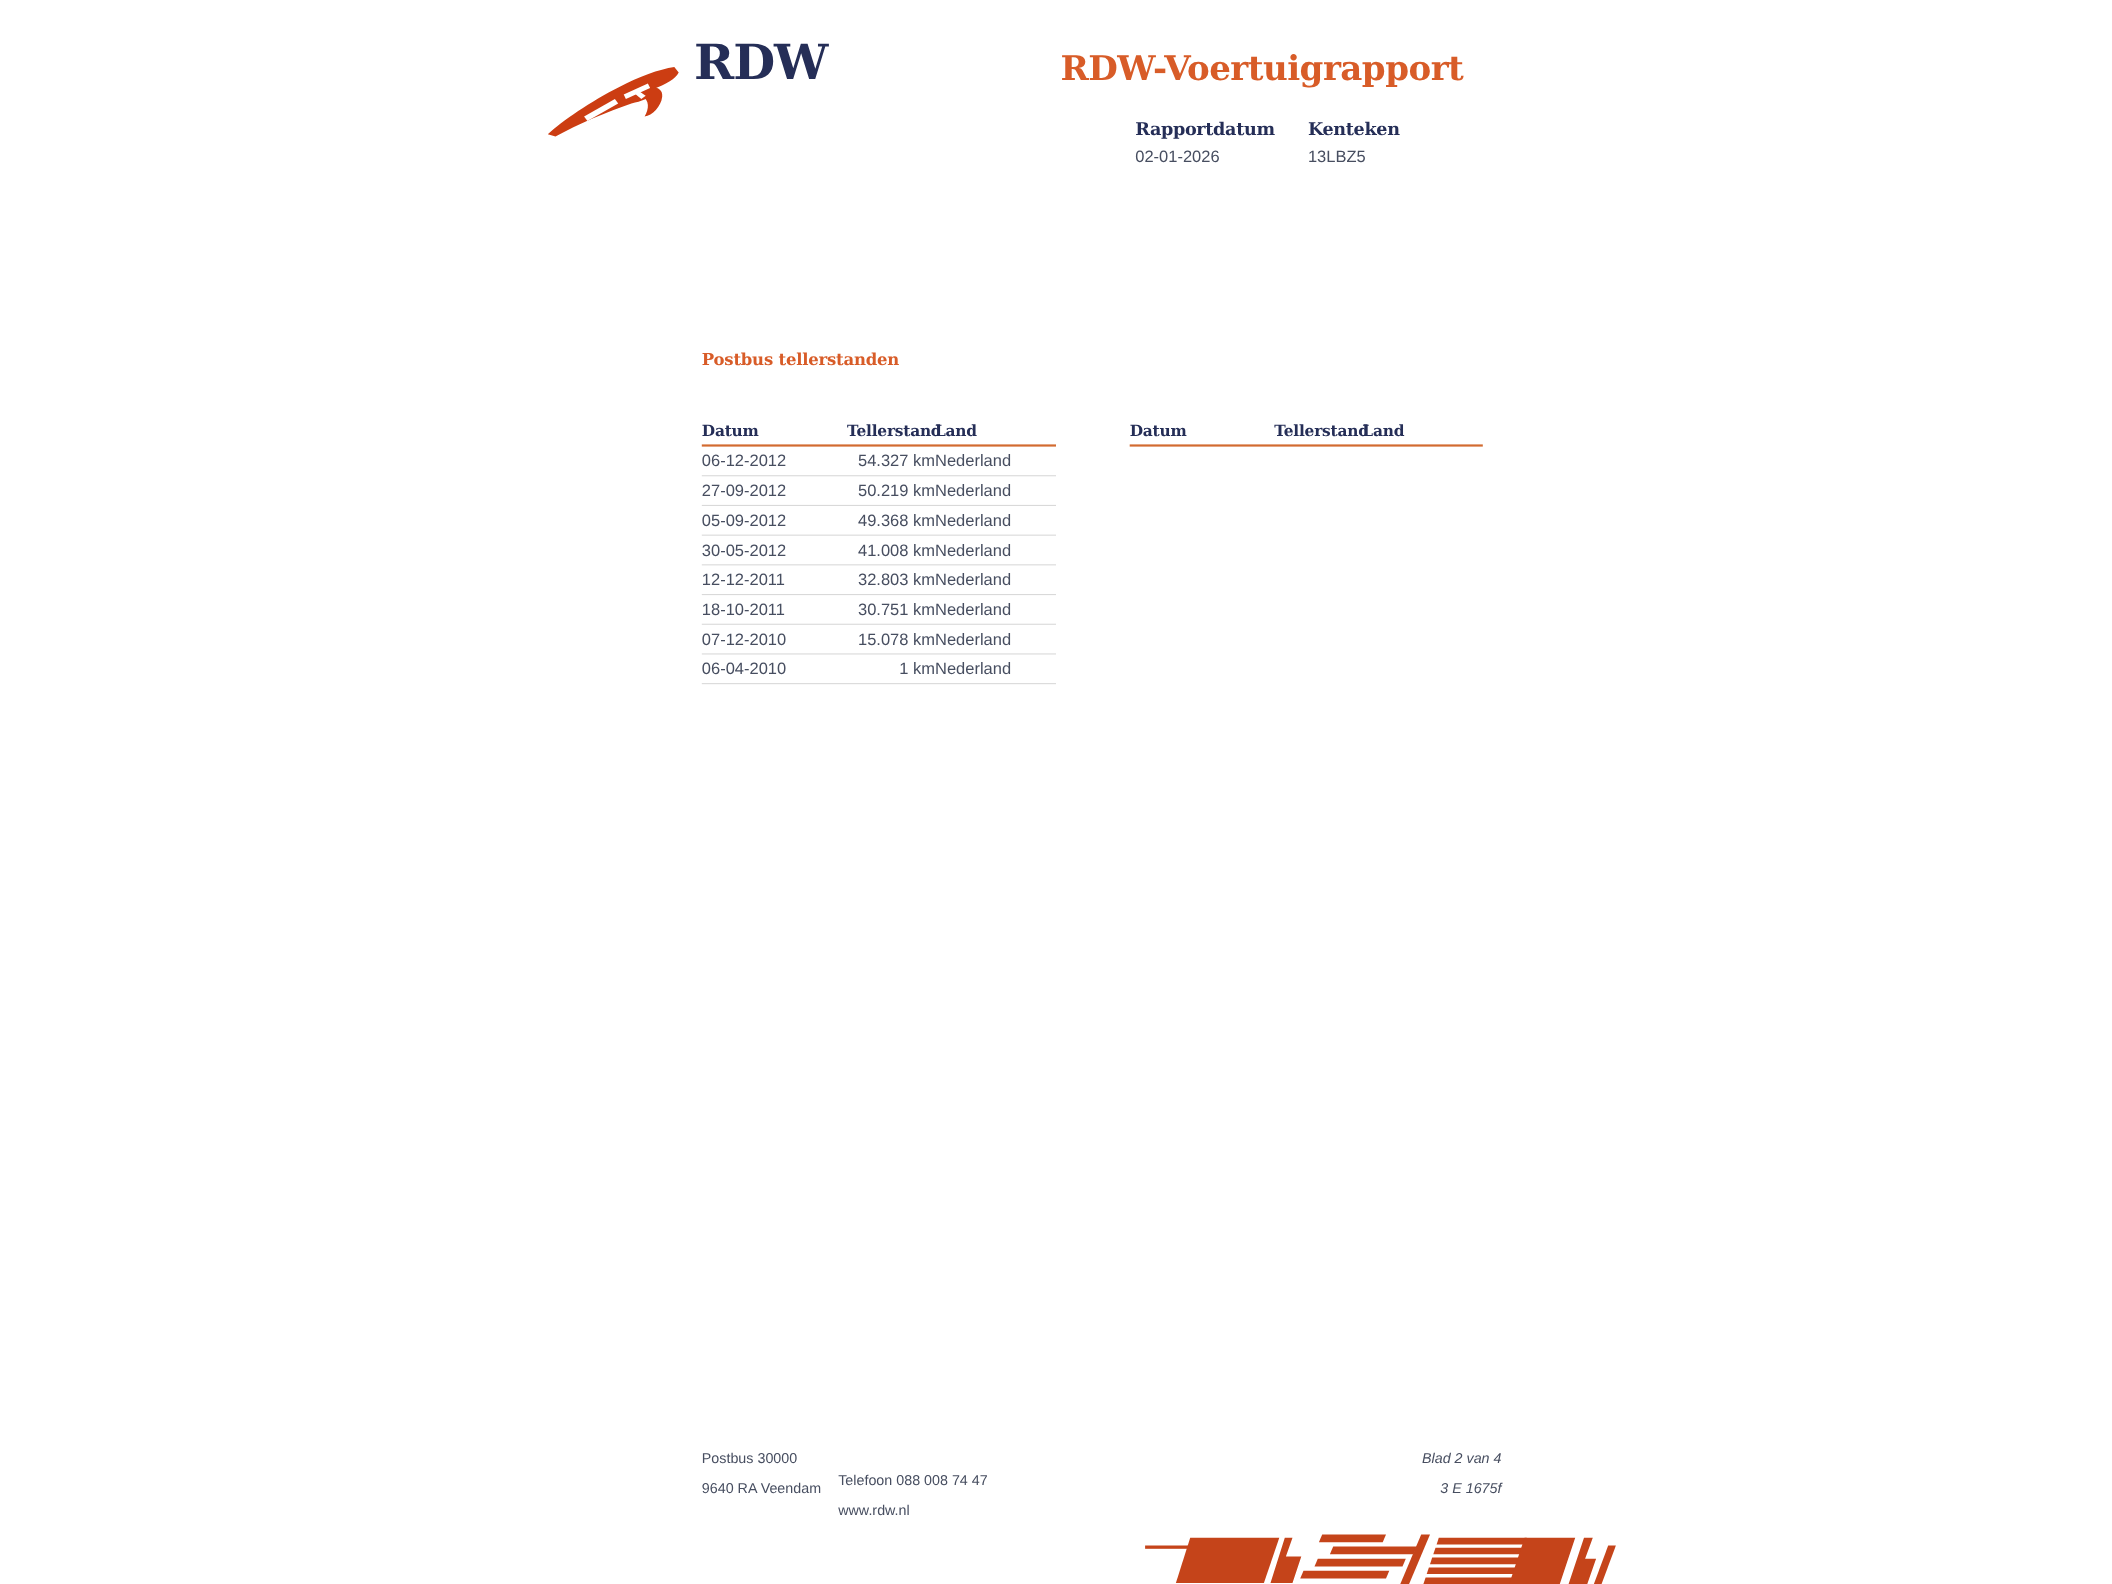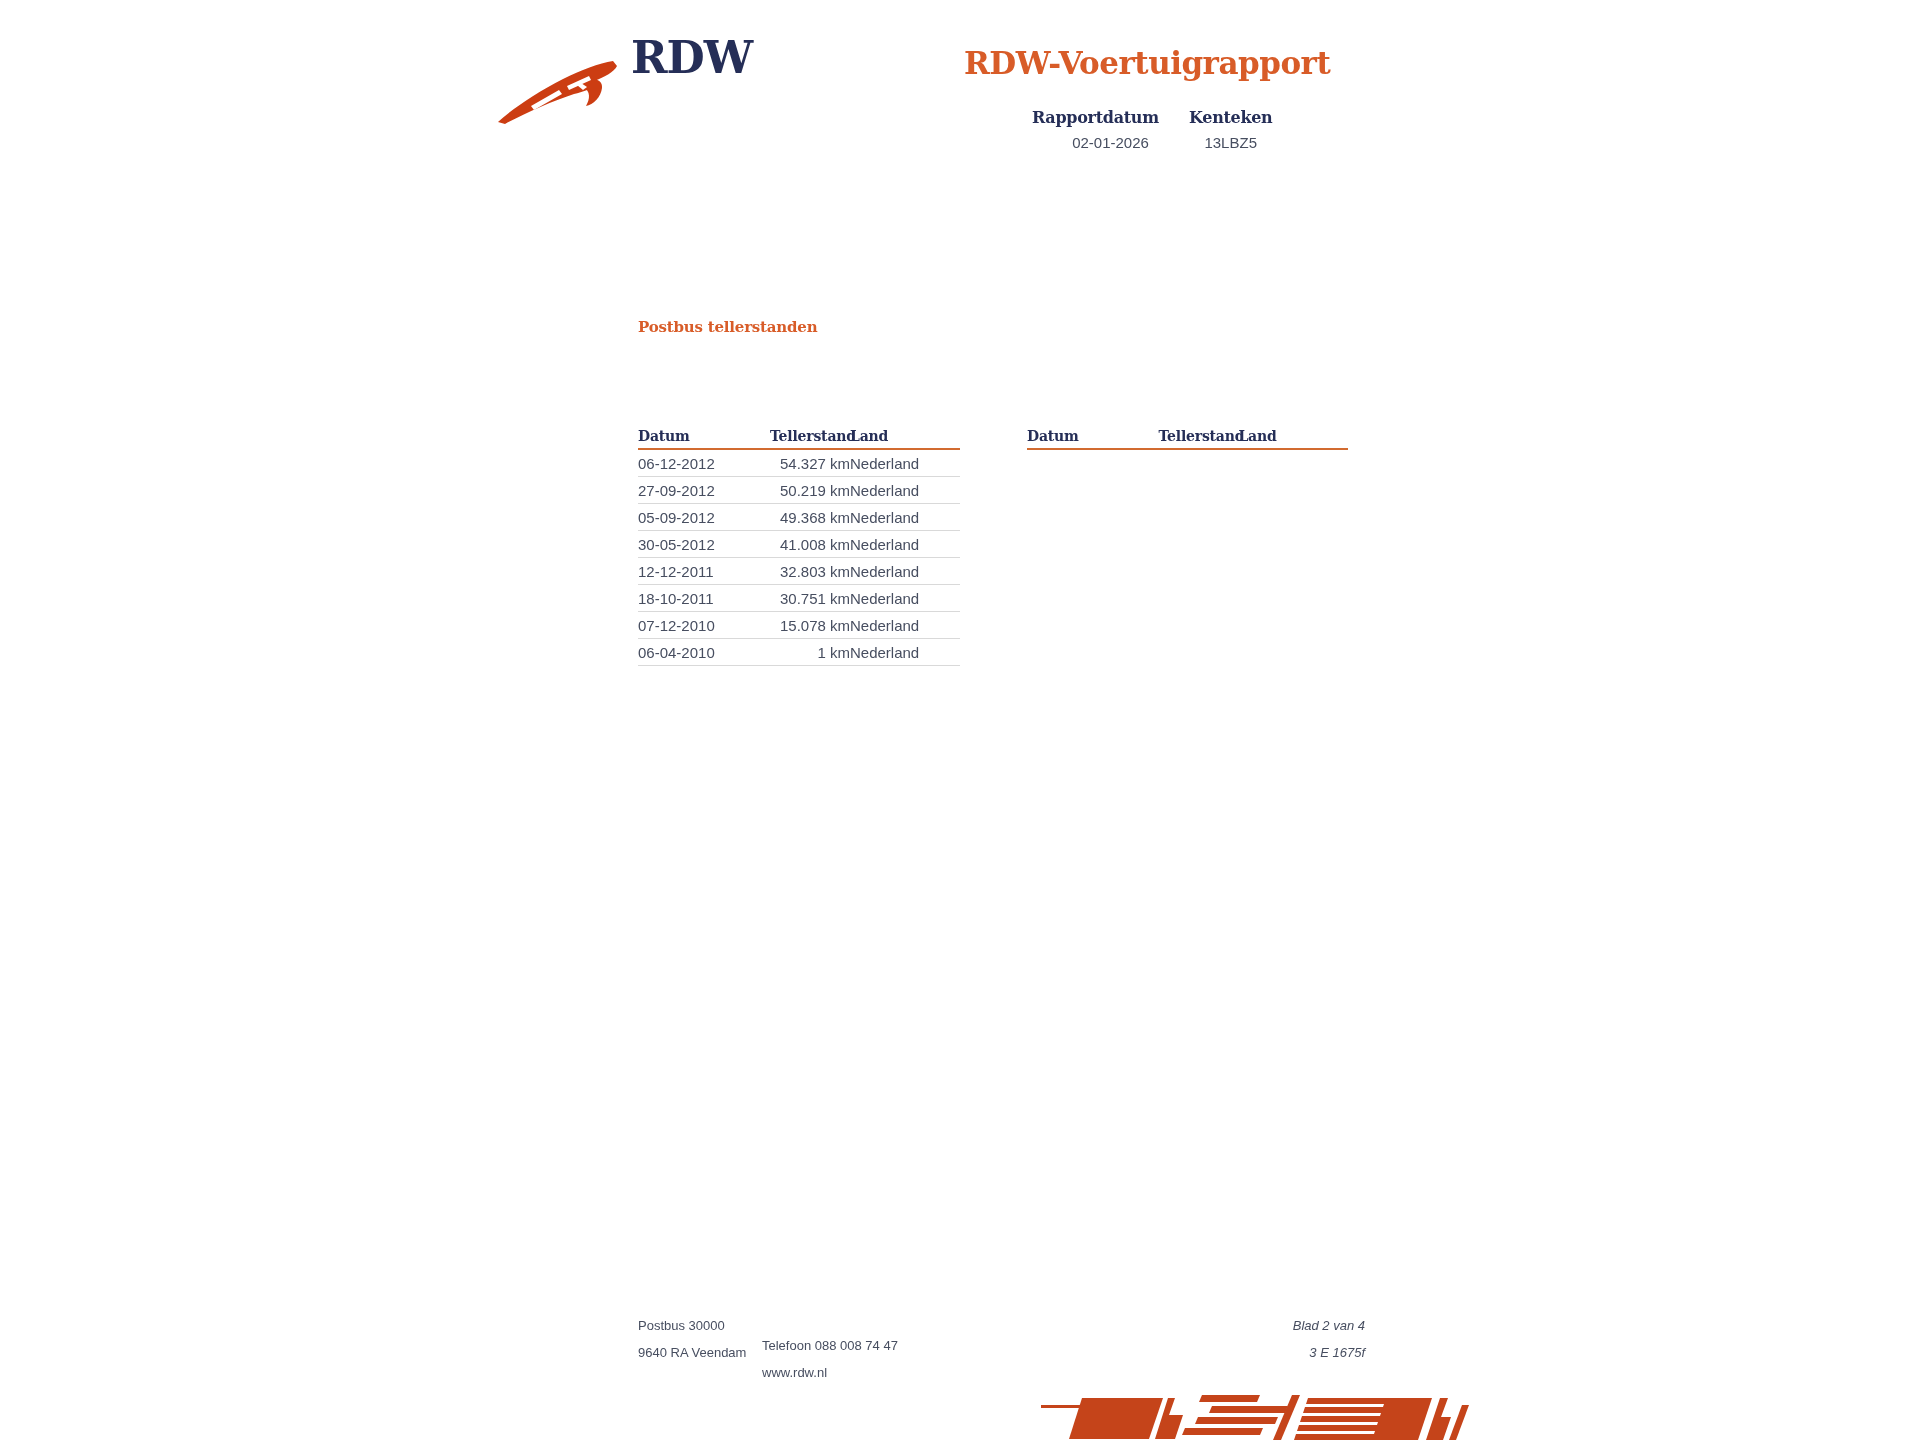--- a/index.html
+++ b/index.html
@@ -36,38 +36,38 @@
     font-size:31px;font-weight:bold;letter-spacing:-0.5px;
     color:var(--orange);line-height:1.15;
   }
   .meta{left:1032px;top:108px;display:flex;}
   .meta-col{width:157px;}
   .meta-col.kenteken{width:auto;}
   .meta-label{
     font-size:16px;font-weight:bold;letter-spacing:-0.3px;
     color:var(--navy);
   }
-  .meta-value{font-size:15px;margin-top:7px;color:var(--body);text-align:center;}
+  .meta-value{font-size:15px;margin-top:7px;color:var(--body);}
 
   
   .section-heading{
     left:638px;top:318px;
     font-size:15px;font-weight:bold;letter-spacing:-0.2px;
     color:var(--orange);
   }
 
   
   .otable{top:384px;}
   .otable.left{left:638px;width:322px;}
   .otable.right{left:1027px;width:321px;}
   .thead{
     display:flex;align-items:flex-end;
     padding-bottom:4px;border-bottom:2px solid var(--rule);
     font-family:"DejaVu Serif",serif;font-size:14px;font-weight:bold;
-    letter-spacing:-0.2px;color:var(--navy);margin-top:44px;
+    letter-spacing:-0.2px;color:var(--navy);
   }
   .trow{
     display:flex;align-items:center;height:27px;
     border-bottom:1px solid var(--sep);
     font-size:15px;color:var(--body);
   }
   .cell{white-space:nowrap;}
   .cell.datum{width:132px;text-align:left;}
   .cell.tellerstand{width:80px;text-align:right;}
   .cell.land{width:110px;}

